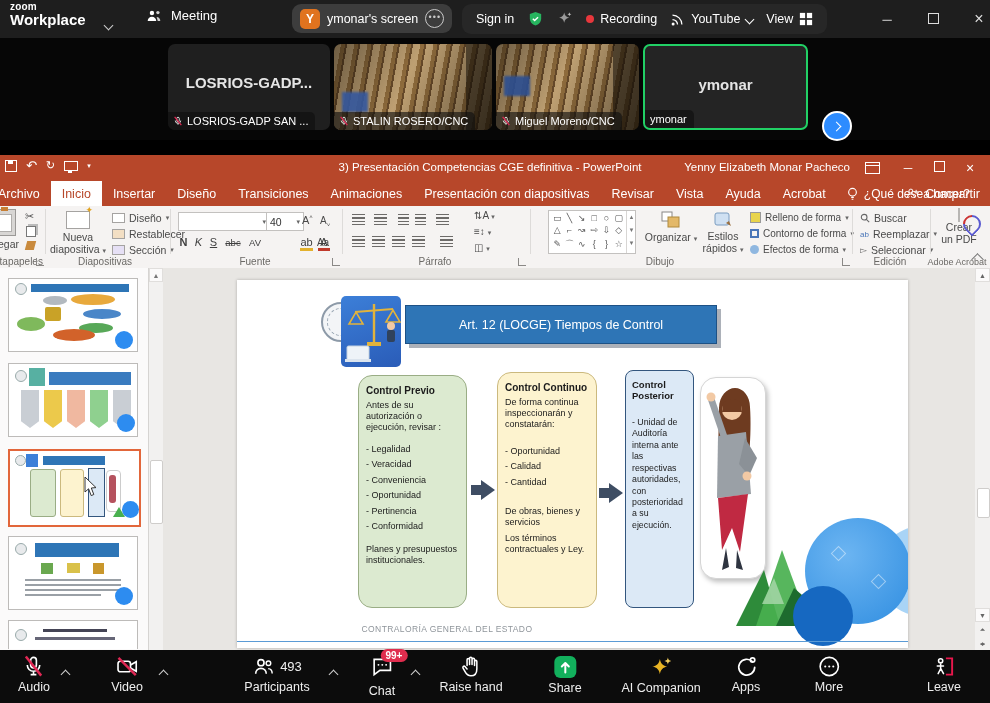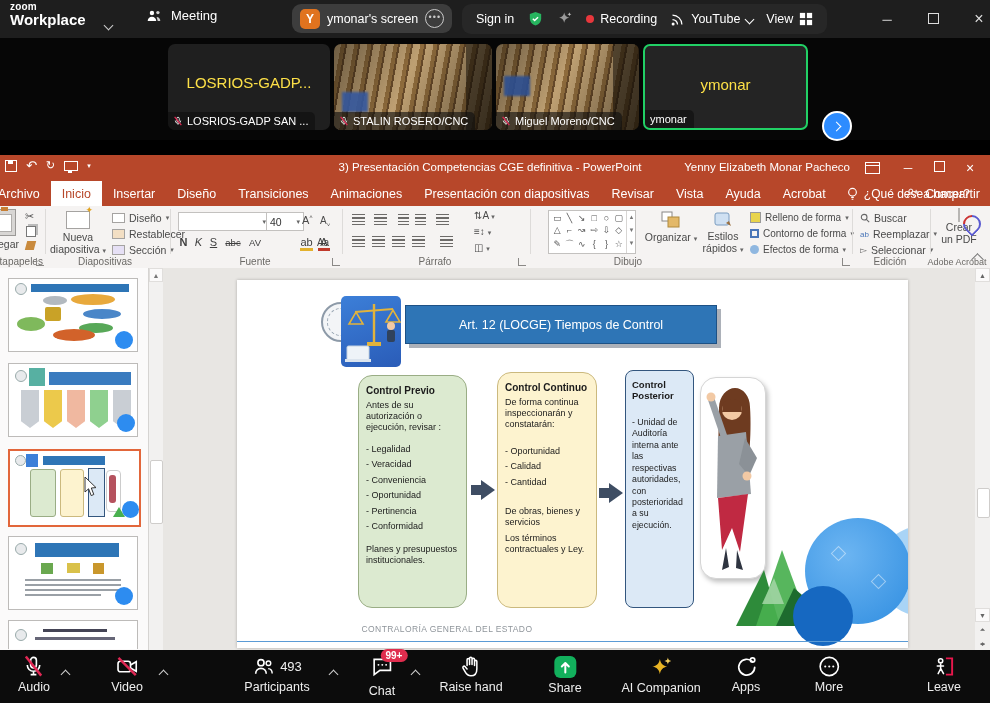--- a/index.html
+++ b/index.html
@@ -24,21 +24,21 @@
   .reco{display:flex;align-items:center;gap:6px;}
   .reco .dot{width:8px;height:8px;border-radius:50%;background:#e8373c;}
   .ygroup{display:flex;align-items:center;gap:6px;}
   .winbtns{position:absolute;right:0;top:0;height:38px;display:flex;align-items:center;}
   .winbtn{width:46px;text-align:center;color:#ddd;font-size:13px;cursor:default;}
   .boxglyph{display:inline-block;width:9px;height:9px;border:1.3px solid #ddd;}
 
   
   .vstrip{position:absolute;left:0;top:38px;width:990px;height:102px;background:#060606;}
   .vtile{position:absolute;top:6px;height:86px;border-radius:7px;overflow:hidden;background:#1f1f1f;}
-  .vtile .center-name{position:absolute;left:0;right:0;top:30px;text-align:center;font-size:15px;font-weight:400;color:#fde047;}
+  .vtile .center-name{position:absolute;left:0;right:0;top:30px;text-align:center;font-size:15px;font-weight:700;color:#e5e5e5;}
   .vtag{position:absolute;left:0;bottom:0;display:flex;align-items:flex-start;gap:4px;background:rgba(15,15,15,.62);color:#fff;font-size:11px;padding:3px 7px 3px 5px;border-top-right-radius:5px;white-space:nowrap;max-width:95%;overflow:hidden;}
   .wood{background:
     linear-gradient(115deg, rgba(0,0,0,.45) 0%, rgba(0,0,0,.05) 45%, rgba(0,0,0,.5) 100%),
     repeating-linear-gradient(100deg,#c8a878 0 7px,#96713f 7px 11px,#6d4e2c 11px 13px);}
   .wood .sign{position:absolute;left:8px;bottom:18px;width:26px;height:20px;background:#35589e;filter:blur(1px);opacity:.9;}
   .wood .dark{position:absolute;right:0;top:0;width:26px;height:100%;background:rgba(20,14,8,.55);}
   .vnext{position:absolute;left:822px;top:73px;width:30px;height:30px;border-radius:50%;background:#2d8cff;border:2px solid #fff;box-sizing:border-box;display:flex;align-items:center;justify-content:center;color:#fff;}
 
   
   .ppt{position:absolute;left:0;top:155px;width:990px;height:495px;}
@@ -418,21 +418,21 @@
       <div class="rrow" style="left:750px;top:22px;">
           <span style="width:9px;height:9px;border:2px solid #4a76b8;box-sizing:border-box;"></span>
           <span class="rtext" style="font-size:10px;">Contorno de forma</span>
           <span class="caret7">▾</span>
         </div>
       <div class="rrow" style="left:750px;top:38px;">
           <span style="width:9px;height:9px;border-radius:50%;background:#8fb7e0;"></span>
           <span class="rtext" style="font-size:10px;">Efectos de forma</span>
           <span class="caret7">▾</span>
         </div>
-      <div class="glabel" style="left:588px;width:80px;">Dibujo</div>
+      <div class="glabel" style="left:620px;width:80px;">Dibujo</div>
       <span class="launch" style="left:842px;"></span>
       <div class="rsep" style="left:852px;"></div>
 
       <div class="rrow" style="left:860px;top:6px;">
         <svg width="10" height="10" viewBox="0 0 12 12">
             <circle cx="5" cy="5" r="3.4" fill="none" stroke="#666" stroke-width="1.3"></circle>
             <line x1="7.6" y1="7.6" x2="11" y2="11" stroke="#666" stroke-width="1.3"></line>
           </svg>
         <span class="rtext">Buscar</span>
       </div>

